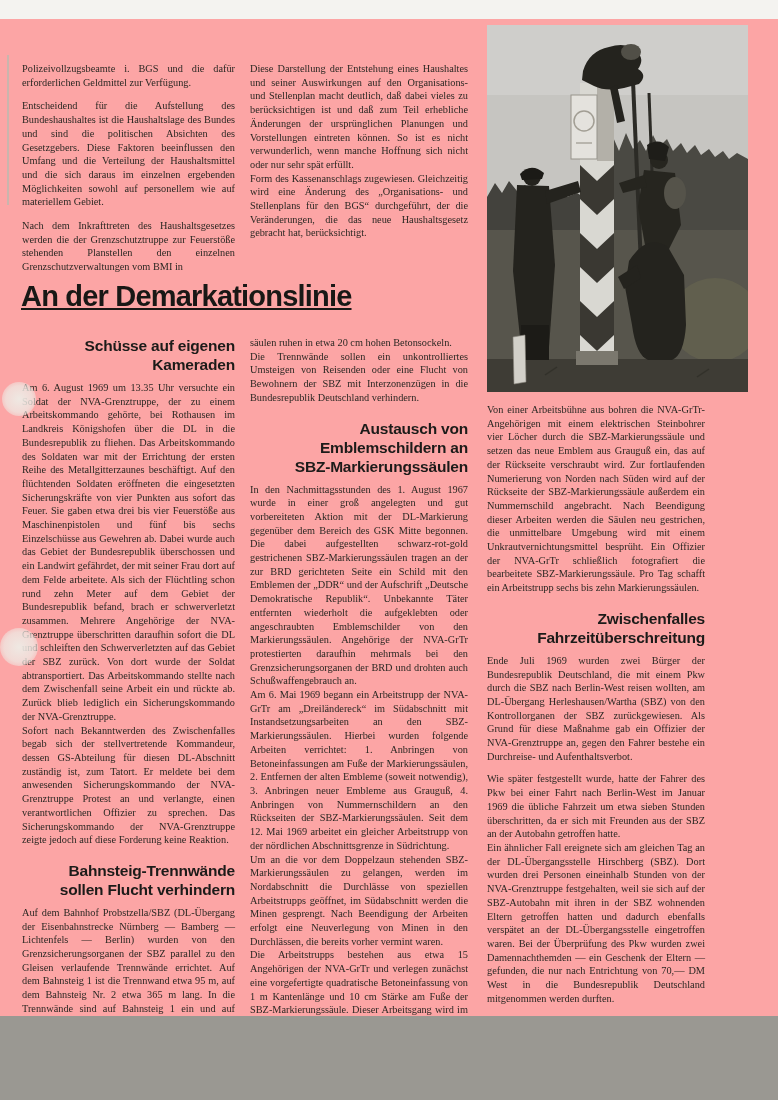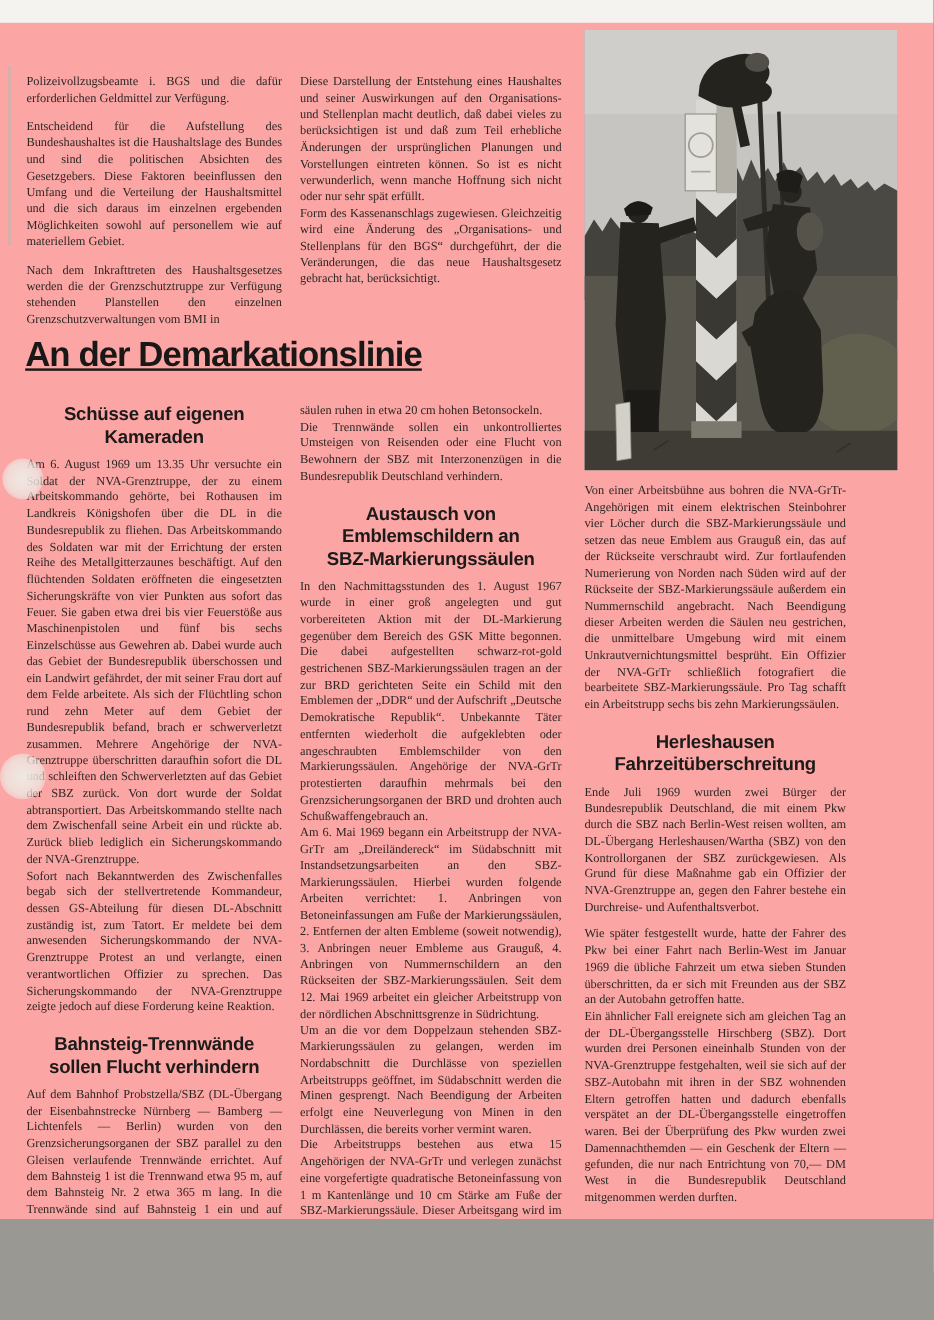--- a/index.html
+++ b/index.html
@@ -26,21 +26,21 @@
   #intro-col1 p.pgap, #intro-col2 p.pgap{margin-top:10px;}
 
   #headline{
     position:absolute;left:21px;top:280px;width:460px;margin:0;
     font:700 29px/32px "Liberation Sans","DejaVu Sans",sans-serif;
     letter-spacing:-.8px;color:#191816;text-decoration:underline;
   }
   .section-title{
     font:700 15.5px/19px "Liberation Sans","DejaVu Sans",sans-serif;
     color:#1c1b19;letter-spacing:-.2px;white-space:pre-line;
-    margin:14px 0 7px 0;text-align:center;
+    margin:14px 0 7px 0;text-align:right;
   }
   .section-title.first{margin-top:0;}
 
   #col1{left:22px;top:336px;width:213px;}
   #col2{left:250px;top:336px;width:218px;}
   #col3{left:487px;top:403px;width:218px;}
 
   #photo{
     position:absolute;left:487px;top:25px;width:261px;height:367px;
     background:#b7b6b1;overflow:hidden;
@@ -54,21 +54,21 @@
 </style>
 </head>
 <body>
 
 <div id="page">
   <div class="top-strip"></div>
 
   <div class="col" id="intro-col1">
     <p>Polizeivollzugsbeamte i. BGS und die dafür erforderlichen Geldmittel zur Verfügung.</p>
     <p class="pgap">Entscheidend für die Aufstellung des Bundeshaushaltes ist die Haushaltslage des Bundes und sind die politischen Absichten des Gesetzgebers. Diese Faktoren beeinflussen den Umfang und die Verteilung der Haushaltsmittel und die sich daraus im einzelnen ergebenden Möglichkeiten sowohl auf personellem wie auf materiellem Gebiet.</p>
-    <p class="pgap">Nach dem Inkrafttreten des Haushaltsgesetzes werden die der Grenzschutztruppe zur Verfügung stehenden Planstellen den einzelnen Grenzschutzverwaltungen vom BMI in</p>
+    <p class="pgap">Nach dem Inkrafttreten des Haushaltsgesetzes werden die der Grenzschutztruppe zur Feuerstöße stehenden Planstellen den einzelnen Grenzschutzverwaltungen vom BMI in</p>
   </div>
   <div class="col" id="intro-col2">
     <p>Diese Darstellung der Entstehung eines Haushaltes und seiner Auswirkungen auf den Organisations- und Stellenplan macht deutlich, daß dabei vieles zu berücksichtigen ist und daß zum Teil erhebliche Änderungen der ursprünglichen Planungen und Vorstellungen eintreten können. So ist es nicht verwunderlich, wenn manche Hoffnung sich nicht oder nur sehr spät erfüllt.</p>
     <p>Form des Kassenanschlags zugewiesen. Gleichzeitig wird eine Änderung des „Organisations- und Stellenplans für den BGS“ durchgeführt, der die Veränderungen, die das neue Haushaltsgesetz gebracht hat, berücksichtigt.</p>
   </div>
 
   <h1 id="headline">An der Demarkationslinie</h1>
 
   <div id="photo">
     <svg width="261" height="367" viewBox="0 0 261 367" xmlns="http://www.w3.org/2000/svg">
@@ -140,21 +140,21 @@
 Emblemschildern an
 SBZ-Markierungssäulen</h2>
     <p>In den Nachmittagsstunden des 1. August 1967 wurde in einer groß angelegten und gut vorbereiteten Aktion mit der DL-Markierung gegenüber dem Bereich des GSK Mitte begonnen. Die dabei aufgestellten schwarz-rot-gold gestrichenen SBZ-Markierungssäulen tragen an der zur BRD gerichteten Seite ein Schild mit den Emblemen der „DDR“ und der Aufschrift „Deutsche Demokratische Republik“. Unbekannte Täter entfernten wiederholt die aufgeklebten oder angeschraubten Emblemschilder von den Markierungssäulen. Angehörige der NVA-GrTr protestierten daraufhin mehrmals bei den Grenzsicherungsorganen der BRD und drohten auch Schußwaffengebrauch an.</p>
     <p>Am 6. Mai 1969 begann ein Arbeitstrupp der NVA-GrTr am „Dreiländereck“ im Südabschnitt mit Instandsetzungsarbeiten an den SBZ-Markierungssäulen. Hierbei wurden folgende Arbeiten verrichtet: 1. Anbringen von Betoneinfassungen am Fuße der Markierungssäulen, 2. Entfernen der alten Embleme (soweit notwendig), 3. Anbringen neuer Embleme aus Grauguß, 4. Anbringen von Nummernschildern an den Rückseiten der SBZ-Markierungssäulen. Seit dem 12. Mai 1969 arbeitet ein gleicher Arbeitstrupp von der nördlichen Abschnittsgrenze in Südrichtung.</p>
     <p>Um an die vor dem Doppelzaun stehenden SBZ-Markierungssäulen zu gelangen, werden im Nordabschnitt die Durchlässe von speziellen Arbeitstrupps geöffnet, im Südabschnitt werden die Minen gesprengt. Nach Beendigung der Arbeiten erfolgt eine Neuverlegung von Minen in den Durchlässen, die bereits vorher vermint waren.</p>
     <p>Die Arbeitstrupps bestehen aus etwa 15 Angehörigen der NVA-GrTr und verlegen zunächst eine vorgefertigte quadratische Betoneinfassung von 1 m Kantenlänge und 10 cm Stärke am Fuße der SBZ-Markierungssäule. Dieser Arbeitsgang wird im Nordabschnitt zum Schluß durchgeführt.</p>
   </div>
 
   <div class="col" id="col3">
     <p>Von einer Arbeitsbühne aus bohren die NVA-GrTr-Angehörigen mit einem elektrischen Steinbohrer vier Löcher durch die SBZ-Markierungssäule und setzen das neue Emblem aus Grauguß ein, das auf der Rückseite verschraubt wird. Zur fortlaufenden Numerierung von Norden nach Süden wird auf der Rückseite der SBZ-Markierungssäule außerdem ein Nummernschild angebracht. Nach Beendigung dieser Arbeiten werden die Säulen neu gestrichen, die unmittelbare Umgebung wird mit einem Unkrautvernichtungsmittel besprüht. Ein Offizier der NVA-GrTr schließlich fotografiert die bearbeitete SBZ-Markierungssäule. Pro Tag schafft ein Arbeitstrupp sechs bis zehn Markierungssäulen.</p>
-    <h2 class="section-title">Herleshausen
+    <h2 class="section-title">Zwischenfalles
 Fahrzeitüberschreitung</h2>
     <p>Ende Juli 1969 wurden zwei Bürger der Bundesrepublik Deutschland, die mit einem Pkw durch die SBZ nach Berlin-West reisen wollten, am DL-Übergang Herleshausen/Wartha (SBZ) von den Kontrollorganen der SBZ zurückgewiesen. Als Grund für diese Maßnahme gab ein Offizier der NVA-Grenztruppe an, gegen den Fahrer bestehe ein Durchreise- und Aufenthaltsverbot.</p>
     <p class="pgap">Wie später festgestellt wurde, hatte der Fahrer des Pkw bei einer Fahrt nach Berlin-West im Januar 1969 die übliche Fahrzeit um etwa sieben Stunden überschritten, da er sich mit Freunden aus der SBZ an der Autobahn getroffen hatte.</p>
     <p>Ein ähnlicher Fall ereignete sich am gleichen Tag an der DL-Übergangsstelle Hirschberg (SBZ). Dort wurden drei Personen eineinhalb Stunden von der NVA-Grenztruppe festgehalten, weil sie sich auf der SBZ-Autobahn mit ihren in der SBZ wohnenden Eltern getroffen hatten und dadurch ebenfalls verspätet an der DL-Übergangsstelle eingetroffen waren. Bei der Überprüfung des Pkw wurden zwei Damennachthemden — ein Geschenk der Eltern — gefunden, die nur nach Entrichtung von 70,— DM West in die Bundesrepublik Deutschland mitgenommen werden durften.</p>
   </div>
 
   <div id="page-num">7</div>
 
   <div class="smudge a"></div>
   <div class="smudge b"></div>

